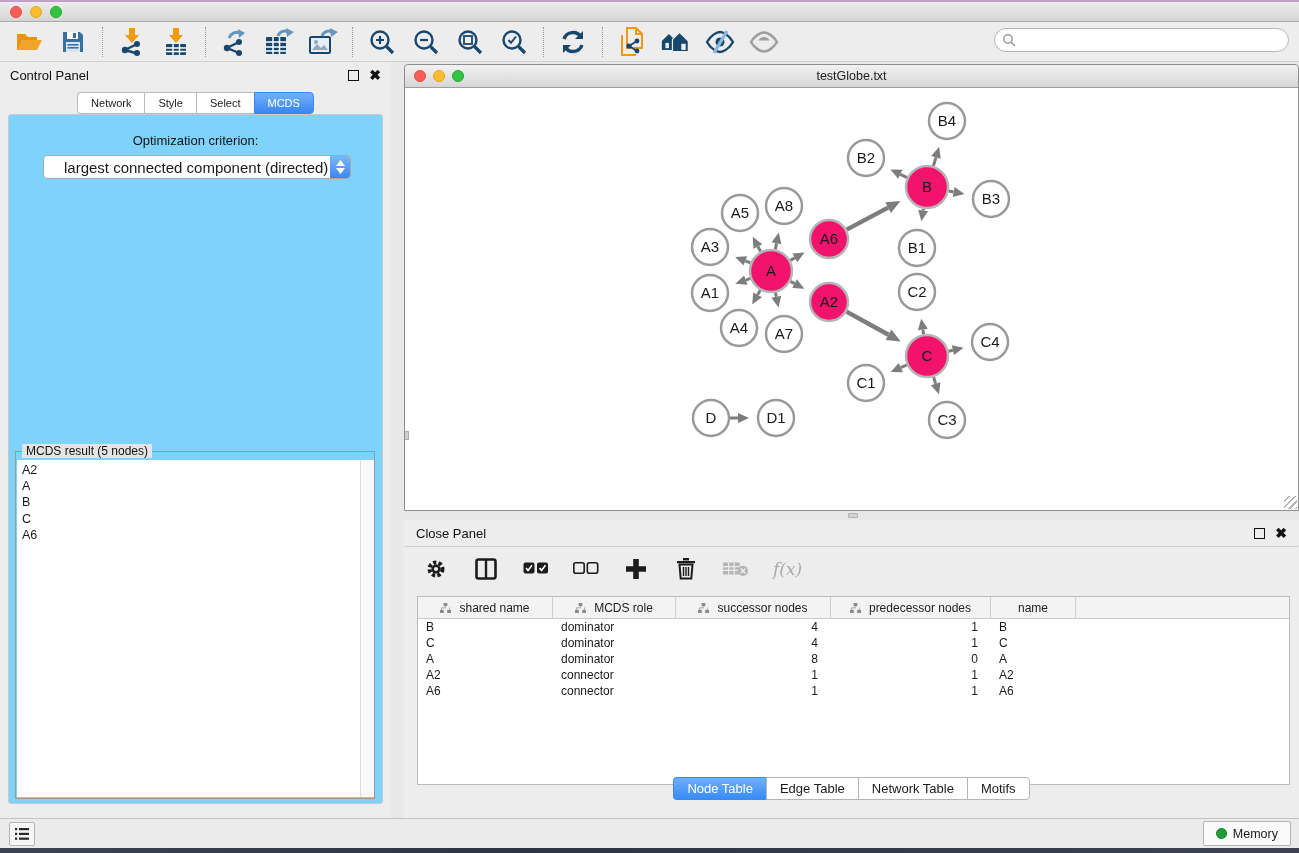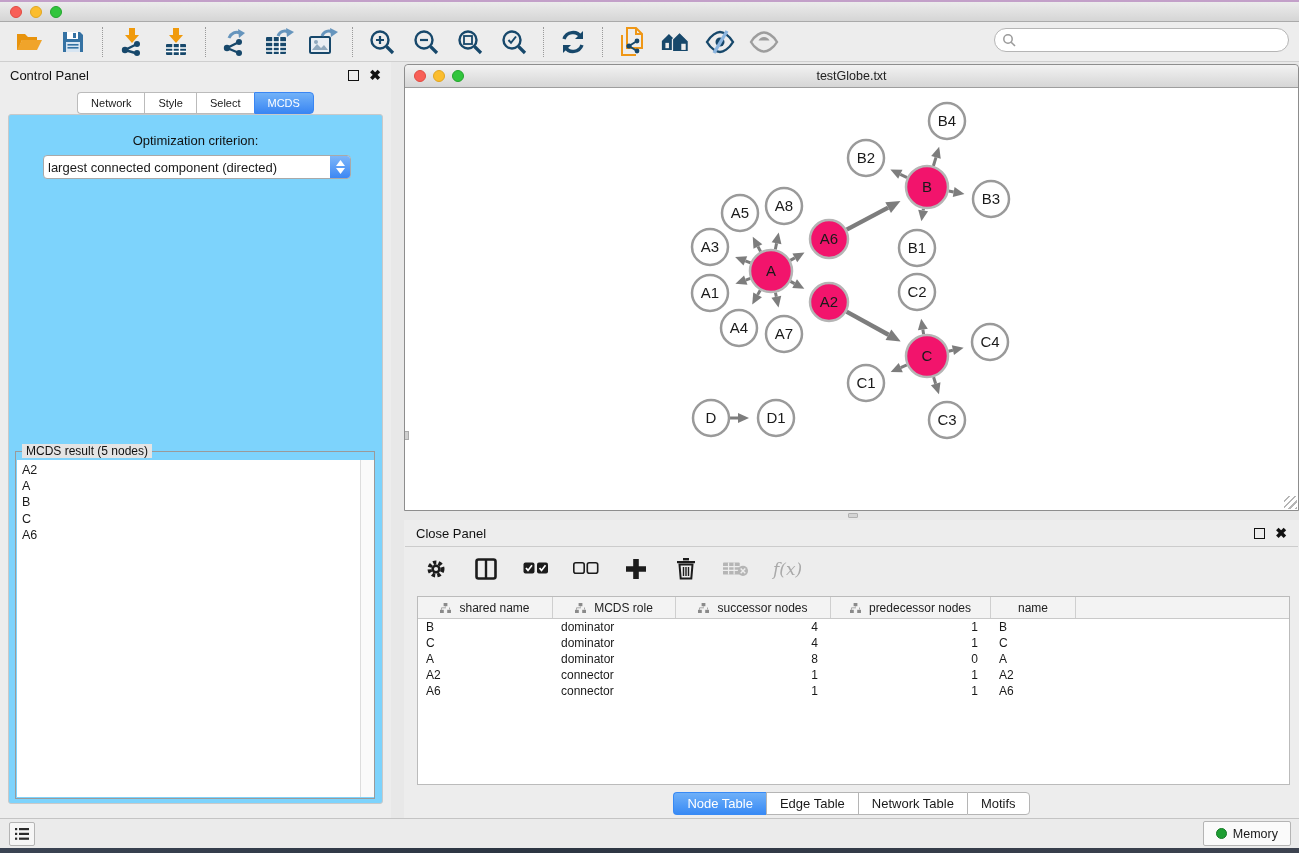--- a/index.html
+++ b/index.html
@@ -42,21 +42,21 @@
   .seg-tabs { display:flex; justify-content:center; margin-top:4px; position:relative; z-index:2; }
   .seg-tab { padding:4px 13px; background:#fff; border:1px solid #bbb; border-right:none; font-size:11px; cursor:pointer; }
   .seg-tab:first-child { border-radius:4px 0 0 4px; }
   .seg-tab:last-child { border-radius:0 4px 4px 0; border-right:1px solid #bbb; }
   .seg-tab.active { background:linear-gradient(#72b2f8,#3a86f3); color:#fff; border-color:#3a86f3; }
   .cp-body { position:absolute; left:8px; right:8px; top:52px; bottom:14px; background:#7dd3fc;
     border:1px solid #c9c9c9; border-radius:3px; }
   .opt-label { text-align:center; margin-top:18px; font-size:13px; color:#111; }
   .dropdown { position:absolute; left:34px; right:31px; top:40px; height:24px; background:#fff;
     border:1px solid #a9a9a9; border-radius:4px; display:flex; align-items:center; cursor:pointer; }
-  .dropdown .dd-text { padding-left:4px; font-size:13px; }
+  .dropdown .dd-text { padding-left:20px; font-size:15px; }
   .dd-stepper { margin-left:auto; width:20px; height:22px; border-radius:0 3px 3px 0;
     background:linear-gradient(#7db6f9,#3c87f4); display:flex; flex-direction:column; align-items:center; justify-content:center; gap:2px; }
   .dd-stepper svg { display:block; }
   .btn-row { position:absolute; left:0; right:0; top:74px; display:flex; justify-content:center; gap:15px; }
   .push-btn { background:#fff; border:1px solid #b9b9b9; border-radius:4px; padding:4px 14px; font-size:13px; cursor:pointer; }
 
   .result-box { position:absolute; left:6px; right:7px; top:336px; bottom:4px; border:1px solid #9a9a9a; }
   .result-legend { position:absolute; top:-8px; left:6px; background:#e4e4e4; padding:0 4px; font-size:12px; color:#111; }
   .result-list { position:absolute; left:1px; right:15px; top:8px; bottom:1px; background:#fff; overflow:hidden;
     padding:2px 5px; font-size:12.5px; line-height:16.2px; }
@@ -90,21 +90,21 @@
   .data-table { position:absolute; left:13px; right:9px; top:76px; bottom:33px; background:#fff; border:1px solid #bbb; overflow:hidden; }
   .tbl-header { display:flex; height:22px; border-bottom:1px solid #c9c9c9; background:#f3f3f3; }
   .th-cell { display:flex; align-items:center; justify-content:center; gap:6px; font-size:12px; color:#222;
     border-right:1px solid #cfcfcf; cursor:pointer; }
   .th-icon { flex:0 0 auto; margin-right:2px; }
   .th-cell .th-label { white-space:nowrap; }
   .tbl-row { display:flex; height:16px; font-size:12px; cursor:default; }
   .td-cell { padding:0 8px; white-space:nowrap; overflow:hidden; line-height:16px; }
   .td-cell.num { text-align:right; padding-right:13px; }
 
-  .tp-tabs { position:absolute; left:0; right:0; bottom:3px; display:flex; justify-content:center; }
+  .tp-tabs { position:absolute; left:0; right:0; bottom:18px; display:flex; justify-content:center; }
   .tp-tab { padding:3px 13px; background:#fff; border:1px solid #b5b5b5; border-right:none; font-size:13px; cursor:pointer; }
   .tp-tab:first-child { border-radius:4px 0 0 4px; }
   .tp-tab:last-child { border-radius:0 4px 4px 0; border-right:1px solid #b5b5b5; }
   .tp-tab.active { background:linear-gradient(#6fb0f8,#388af5); color:#fff; border-color:#388af5; }
 
   
   .statusbar { position:absolute; left:0; top:818px; width:1299px; height:30px; background:#ebebeb; border-top:1px solid #c4c4c4; }
   .list-btn { position:absolute; left:9px; top:3px; width:26px; height:24px; background:#f6f6f6; border:1px solid #b4b4b4; border-radius:2px;
     display:flex; align-items:center; justify-content:center; cursor:pointer; }
   .memory-btn { position:absolute; right:8px; top:2px; height:25px; background:#fafafa; border:1px solid #b4b4b4; border-radius:2px;

